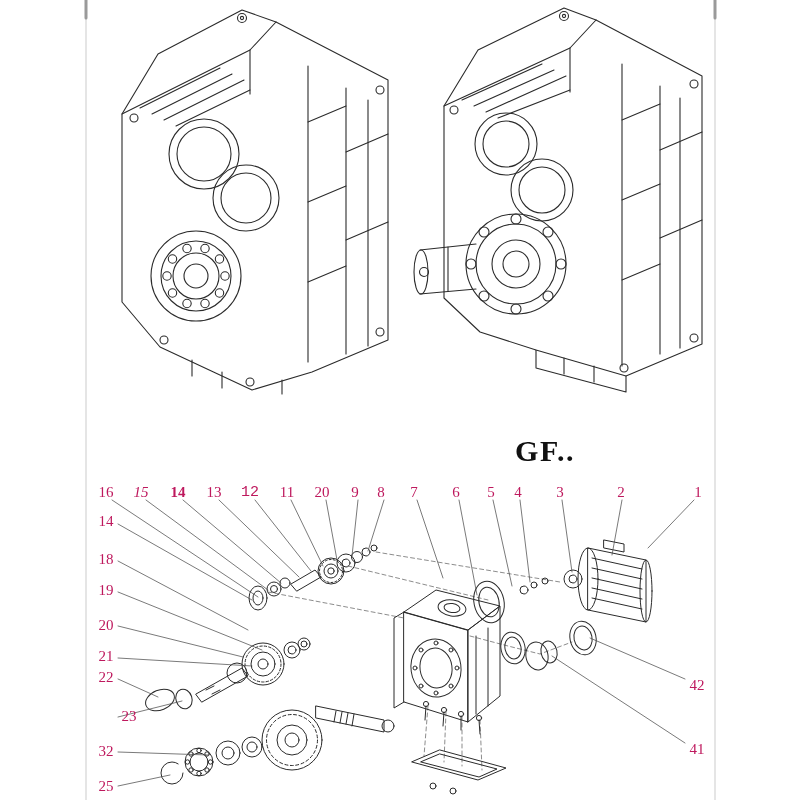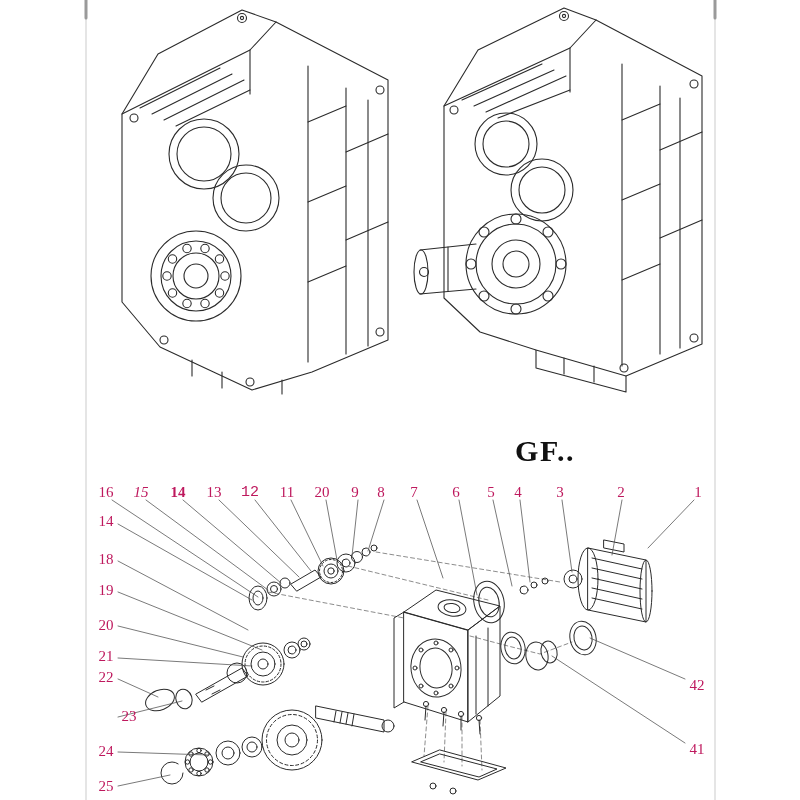--- a/index.html
+++ b/index.html
@@ -350,19 +350,19 @@
   <div class="callout" style="left:621px;top:492px;">2</div>
   <div class="callout" style="left:698px;top:492px;">1</div>
 
   <div class="callout" style="left:106px;top:521px;">14</div>
   <div class="callout" style="left:106px;top:559px;">18</div>
   <div class="callout" style="left:106px;top:590px;">19</div>
   <div class="callout" style="left:106px;top:625px;">20</div>
   <div class="callout" style="left:106px;top:656px;">21</div>
   <div class="callout" style="left:106px;top:677px;">22</div>
   <div class="callout" style="left:106px;top:716px;margin-left:23px;">23</div>
-  <div class="callout" style="left:106px;top:751px;">24</div>
+  <div class="callout" style="left:106px;top:751px;">32</div>
   <div class="callout" style="left:106px;top:786px;">25</div>
 
   <div class="callout" style="left:697px;top:685px;">42</div>
   <div class="callout" style="left:697px;top:749px;">41</div>
 
 </div>
 
 </body></html>

